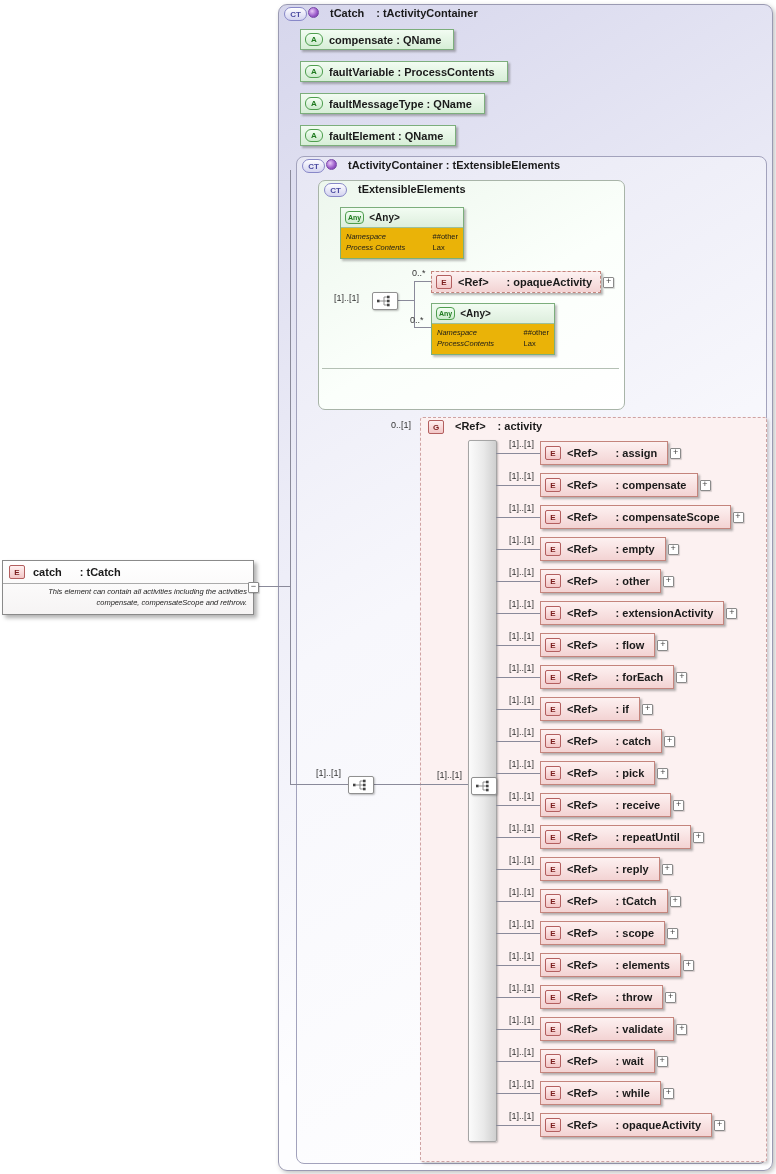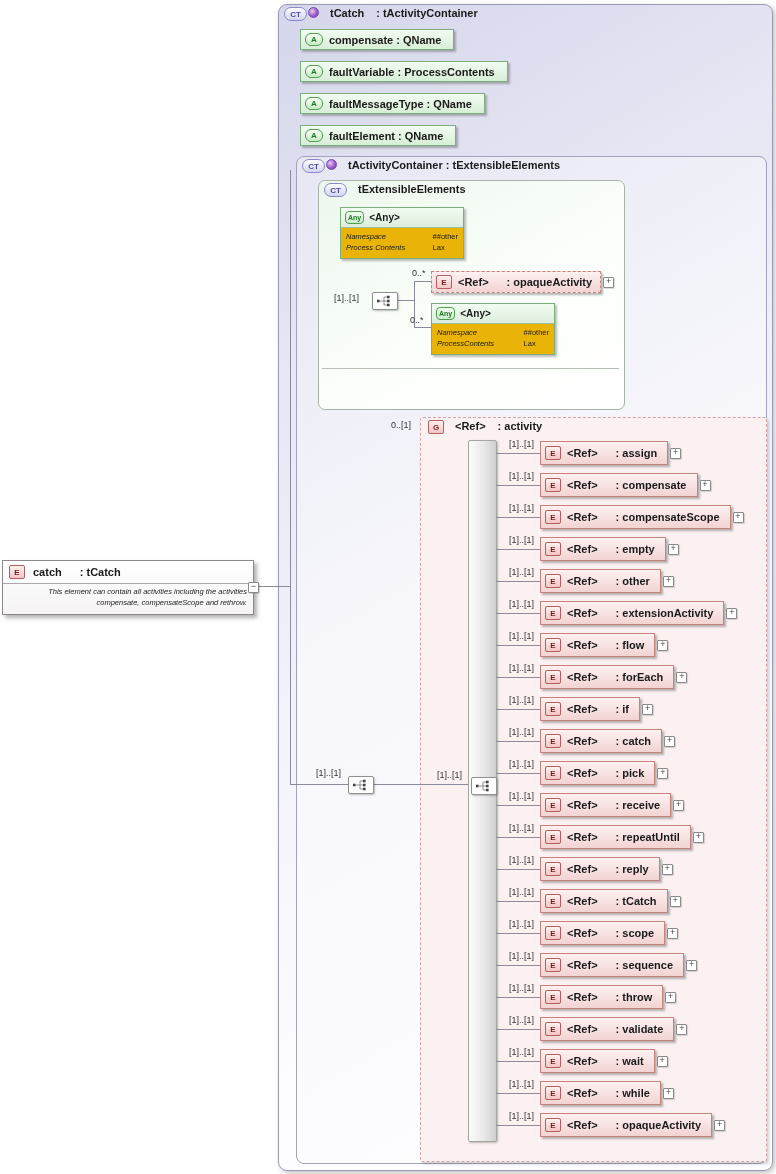--- a/index.html
+++ b/index.html
@@ -392,21 +392,21 @@
       <span class="etype">: scope</span>
     </div>
     <span class="toggle">+</span>
   </div>
   <div class="row" style="top:949px;">
     <div class="hline rowline"></div>
     <span class="card rowcard">[1]..[1]</span>
     <div class="elem-box">
       <span class="e-icon">E</span>
       <span>&lt;Ref&gt;</span>
-      <span class="etype">: sequence</span>
+      <span class="etype">: elements</span>
     </div>
     <span class="toggle">+</span>
   </div>
   <div class="row" style="top:981px;">
     <div class="hline rowline"></div>
     <span class="card rowcard">[1]..[1]</span>
     <div class="elem-box">
       <span class="e-icon">E</span>
       <span>&lt;Ref&gt;</span>
       <span class="etype">: throw</span>

